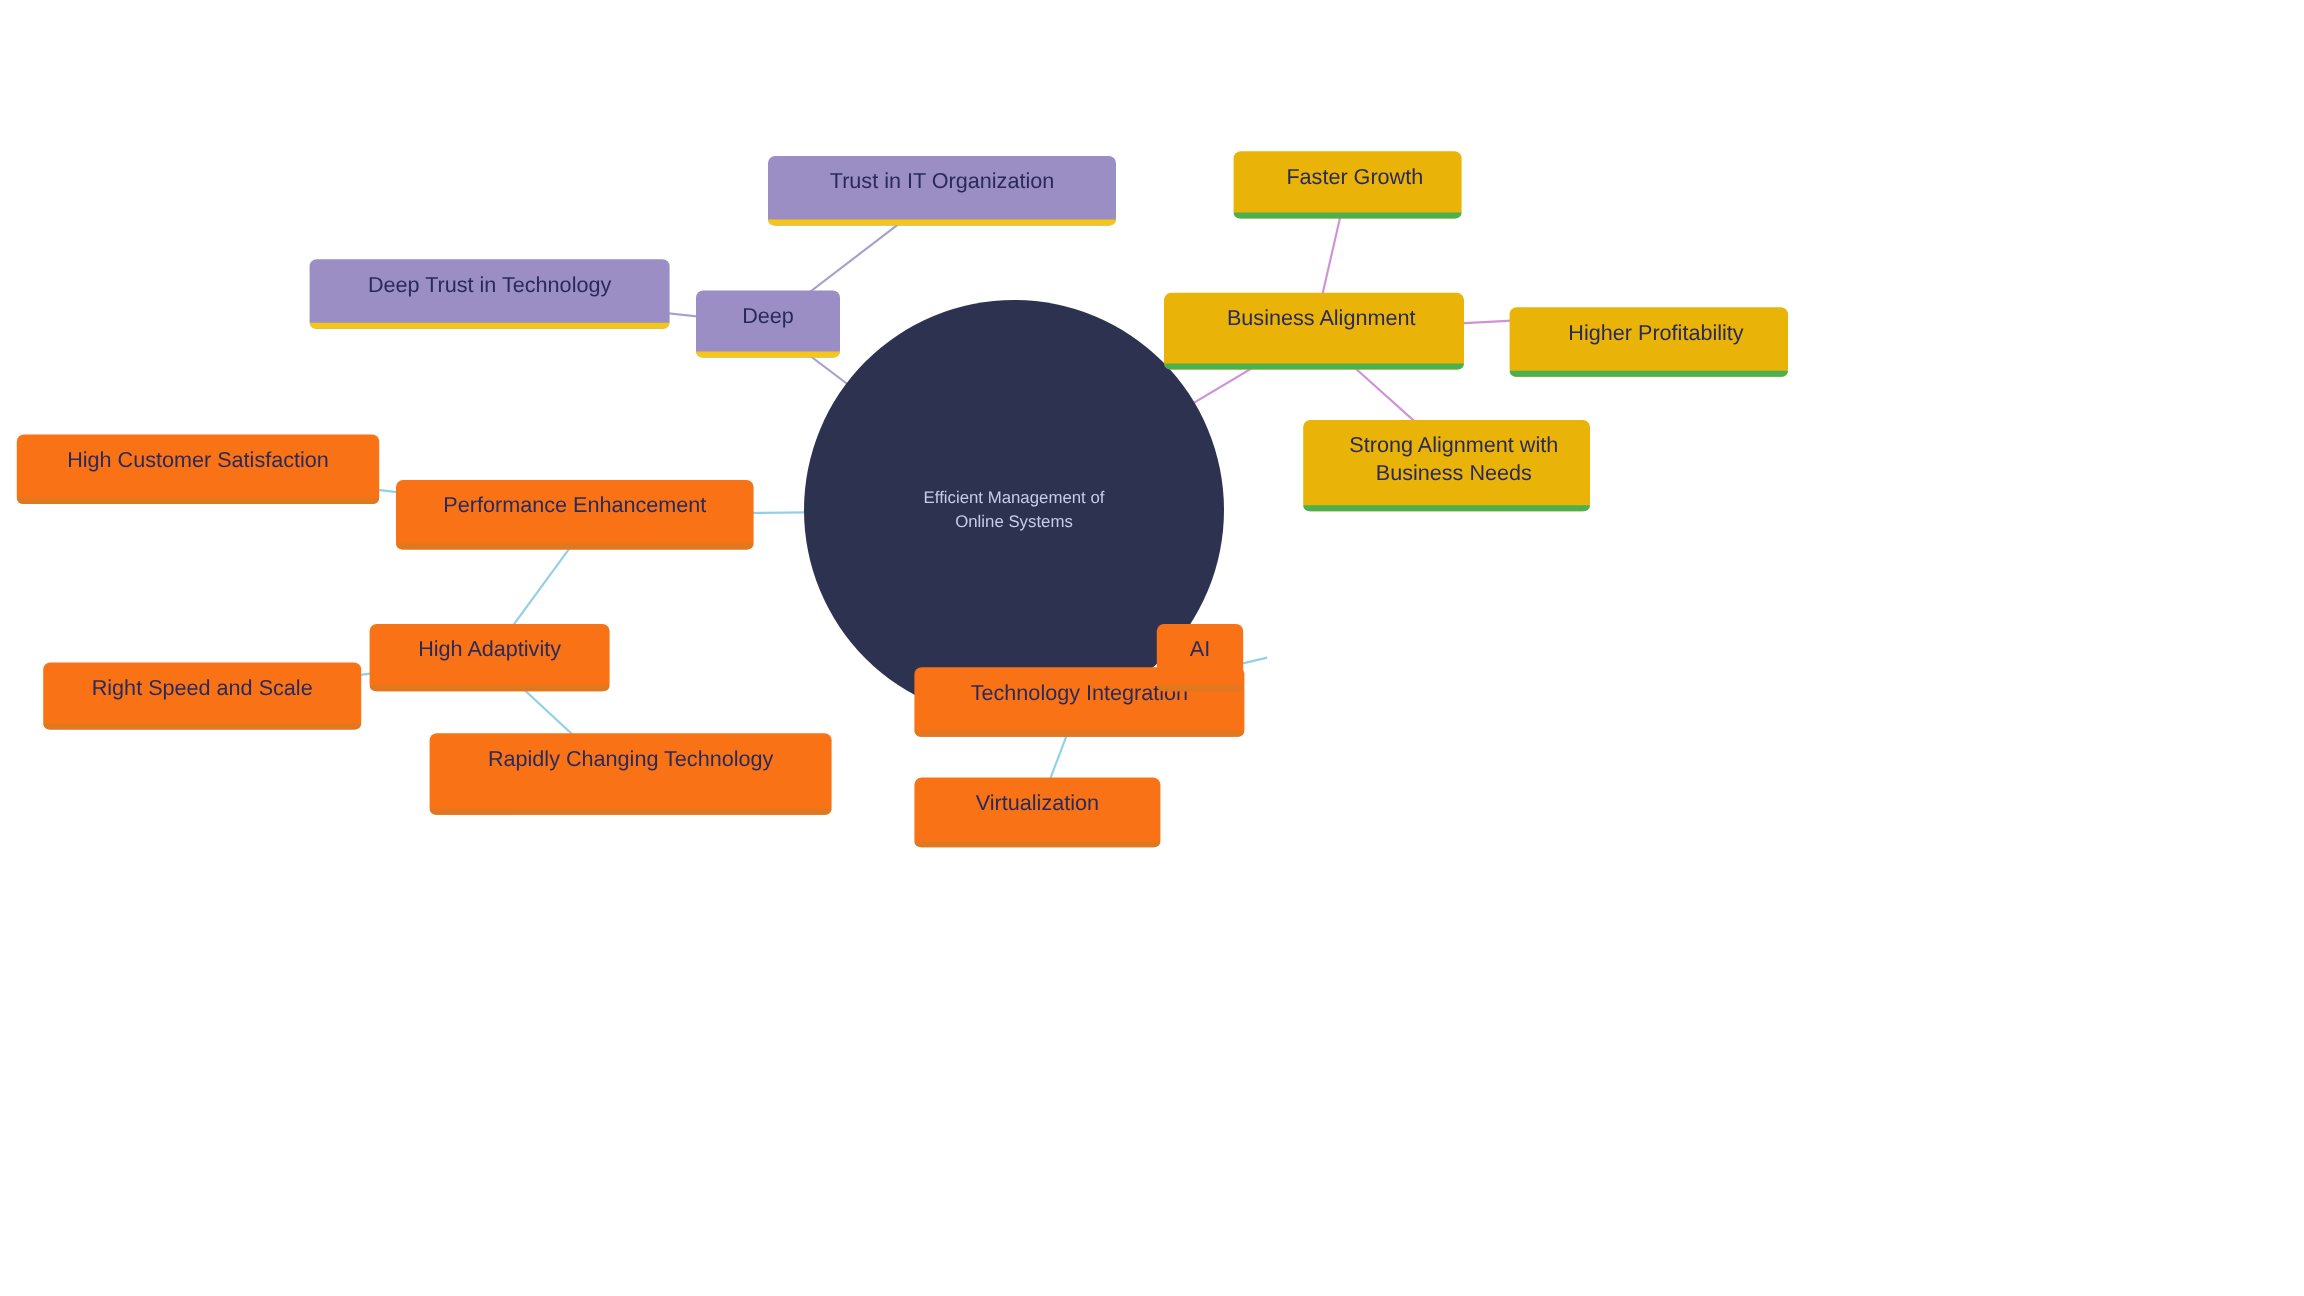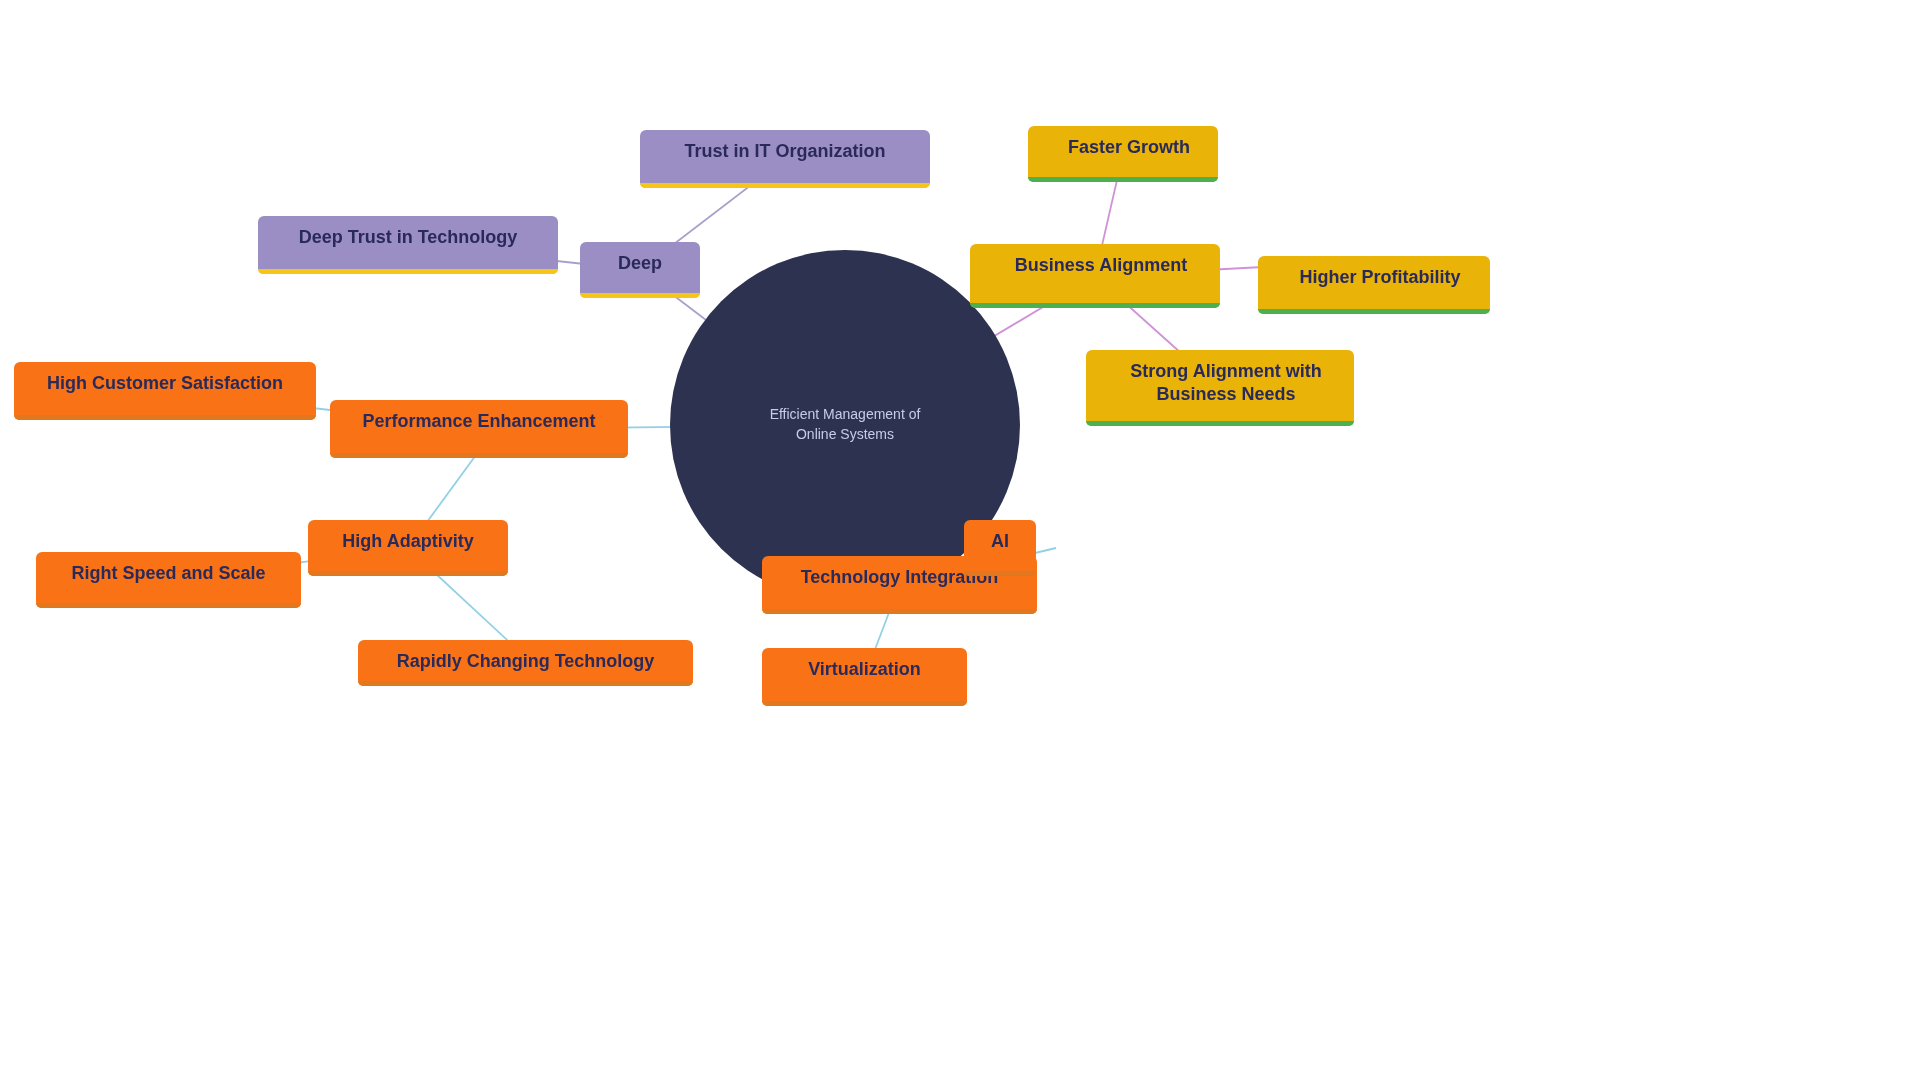--- a/index.html
+++ b/index.html
@@ -20,21 +20,21 @@
       pointer-events: none;
       z-index: 1;
     }
 
     .node {
       position: absolute;
       z-index: 2;
       border-radius: 6px;
       padding: 10px 16px;
       font-size: 18px;
-      font-weight: 700;
+      font-weight: 400;
       text-align: center;
       line-height: 1.3;
     }
 
     .node-bottom-bar {
       position: absolute;
       bottom: 0;
       left: 0;
       right: 0;
       height: 5px;
@@ -133,21 +133,21 @@
 <div class="node node-blue" style="left:308px; top:520px; width:200px; height:56px;">
   <span>High Adaptivity</span>
   <div class="node-bottom-bar"></div>
 </div>
 
 <div class="node node-blue" style="left:36px; top:552px; width:265px; height:56px;">
   <span>Right Speed and Scale</span>
   <div class="node-bottom-bar"></div>
 </div>
 
-<div class="node node-blue" style="left:358px; top:640px; width:335px; height:46px;padding-left:16px;">
+<div class="node node-blue" style="left:358px; top:611px; width:335px; height:68px;padding-left:16px;">
   <span>Rapidly Changing Technology</span>
   <div class="node-bottom-bar"></div>
 </div>
 
 <div class="node node-blue" style="left:762px; top:556px; width:275px; height:58px;">
   <span>Technology Integration</span>
   <div class="node-bottom-bar"></div>
 </div>
 
 <div class="node node-blue" style="left:964px; top:520px; width:72px; height:56px;">
@@ -168,16 +168,16 @@
 <div class="node node-pink" style="left:1028px; top:126px; width:190px; height:56px;">
   <span>Faster Growth</span>
   <div class="node-bottom-bar" style="background:#4caf50;"></div>
 </div>
 
 <div class="node node-pink" style="left:1258px; top:232px; width:232px; height:58px;margin-top:24px;">
   <span>Higher Profitability</span>
   <div class="node-bottom-bar" style="background:#4caf50;"></div>
 </div>
 
-<div class="node node-pink" style="left:1086px; top:350px; width:268px; height:76px;">
+<div class="node node-pink" style="left:1086px; top:350px; width:239px; height:76px;">
   <span>Strong Alignment with Business Needs</span>
   <div class="node-bottom-bar" style="background:#4caf50;"></div>
 </div>
 
 </body></html>

